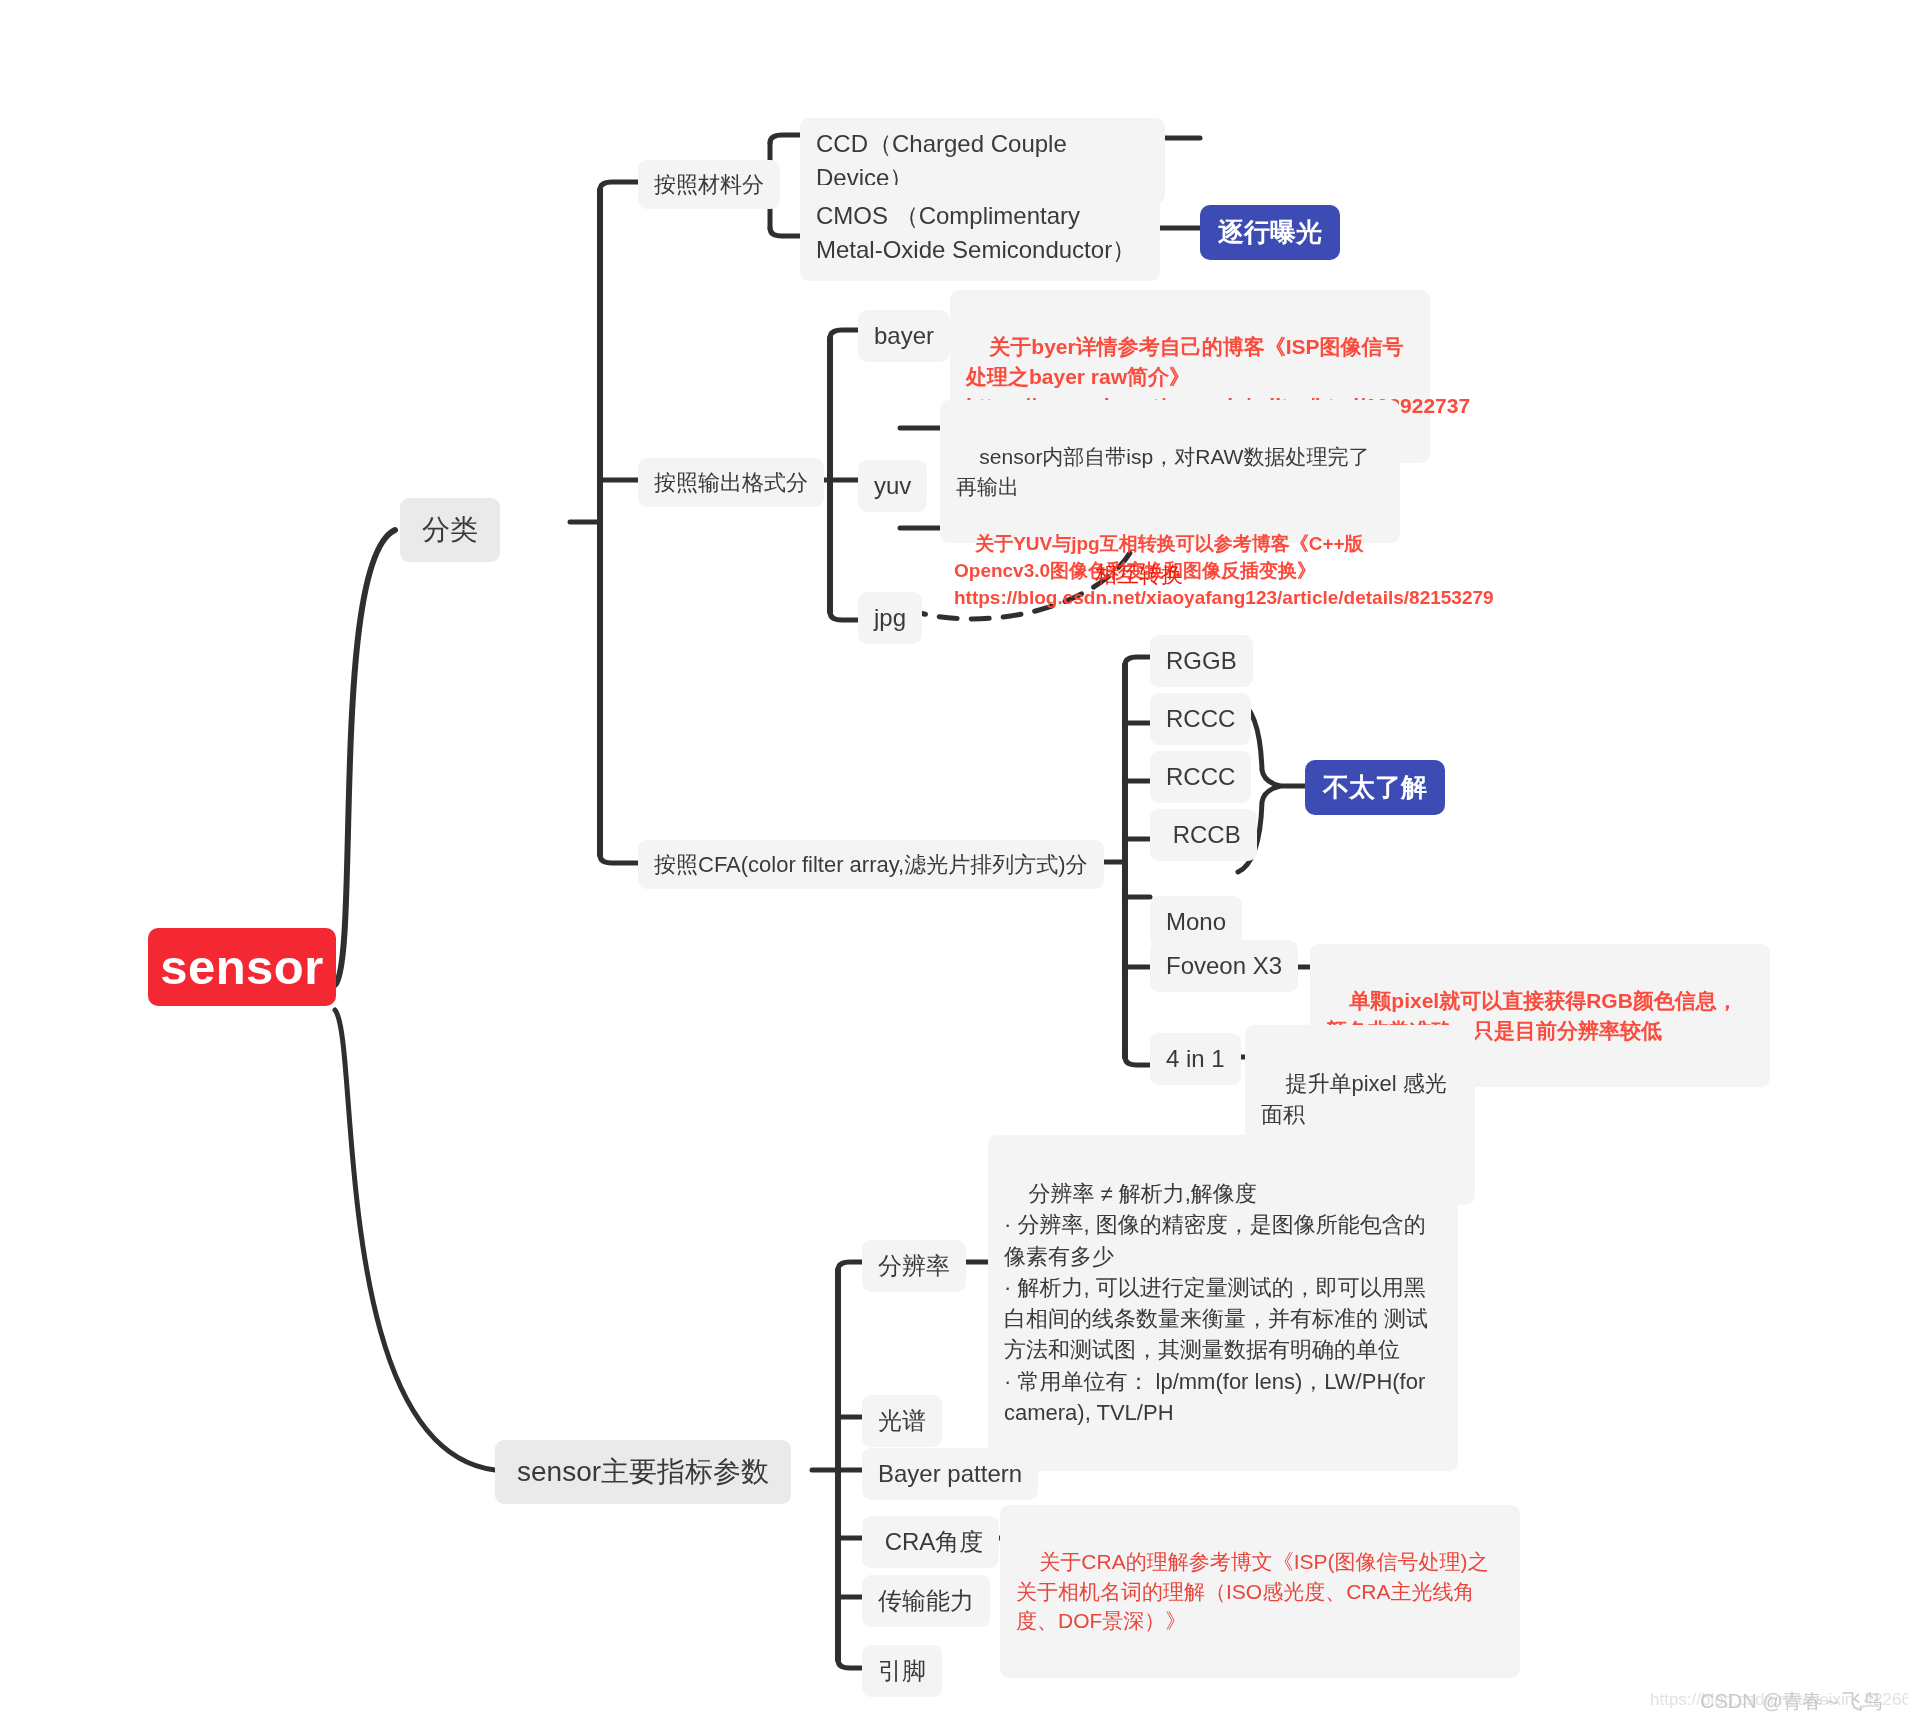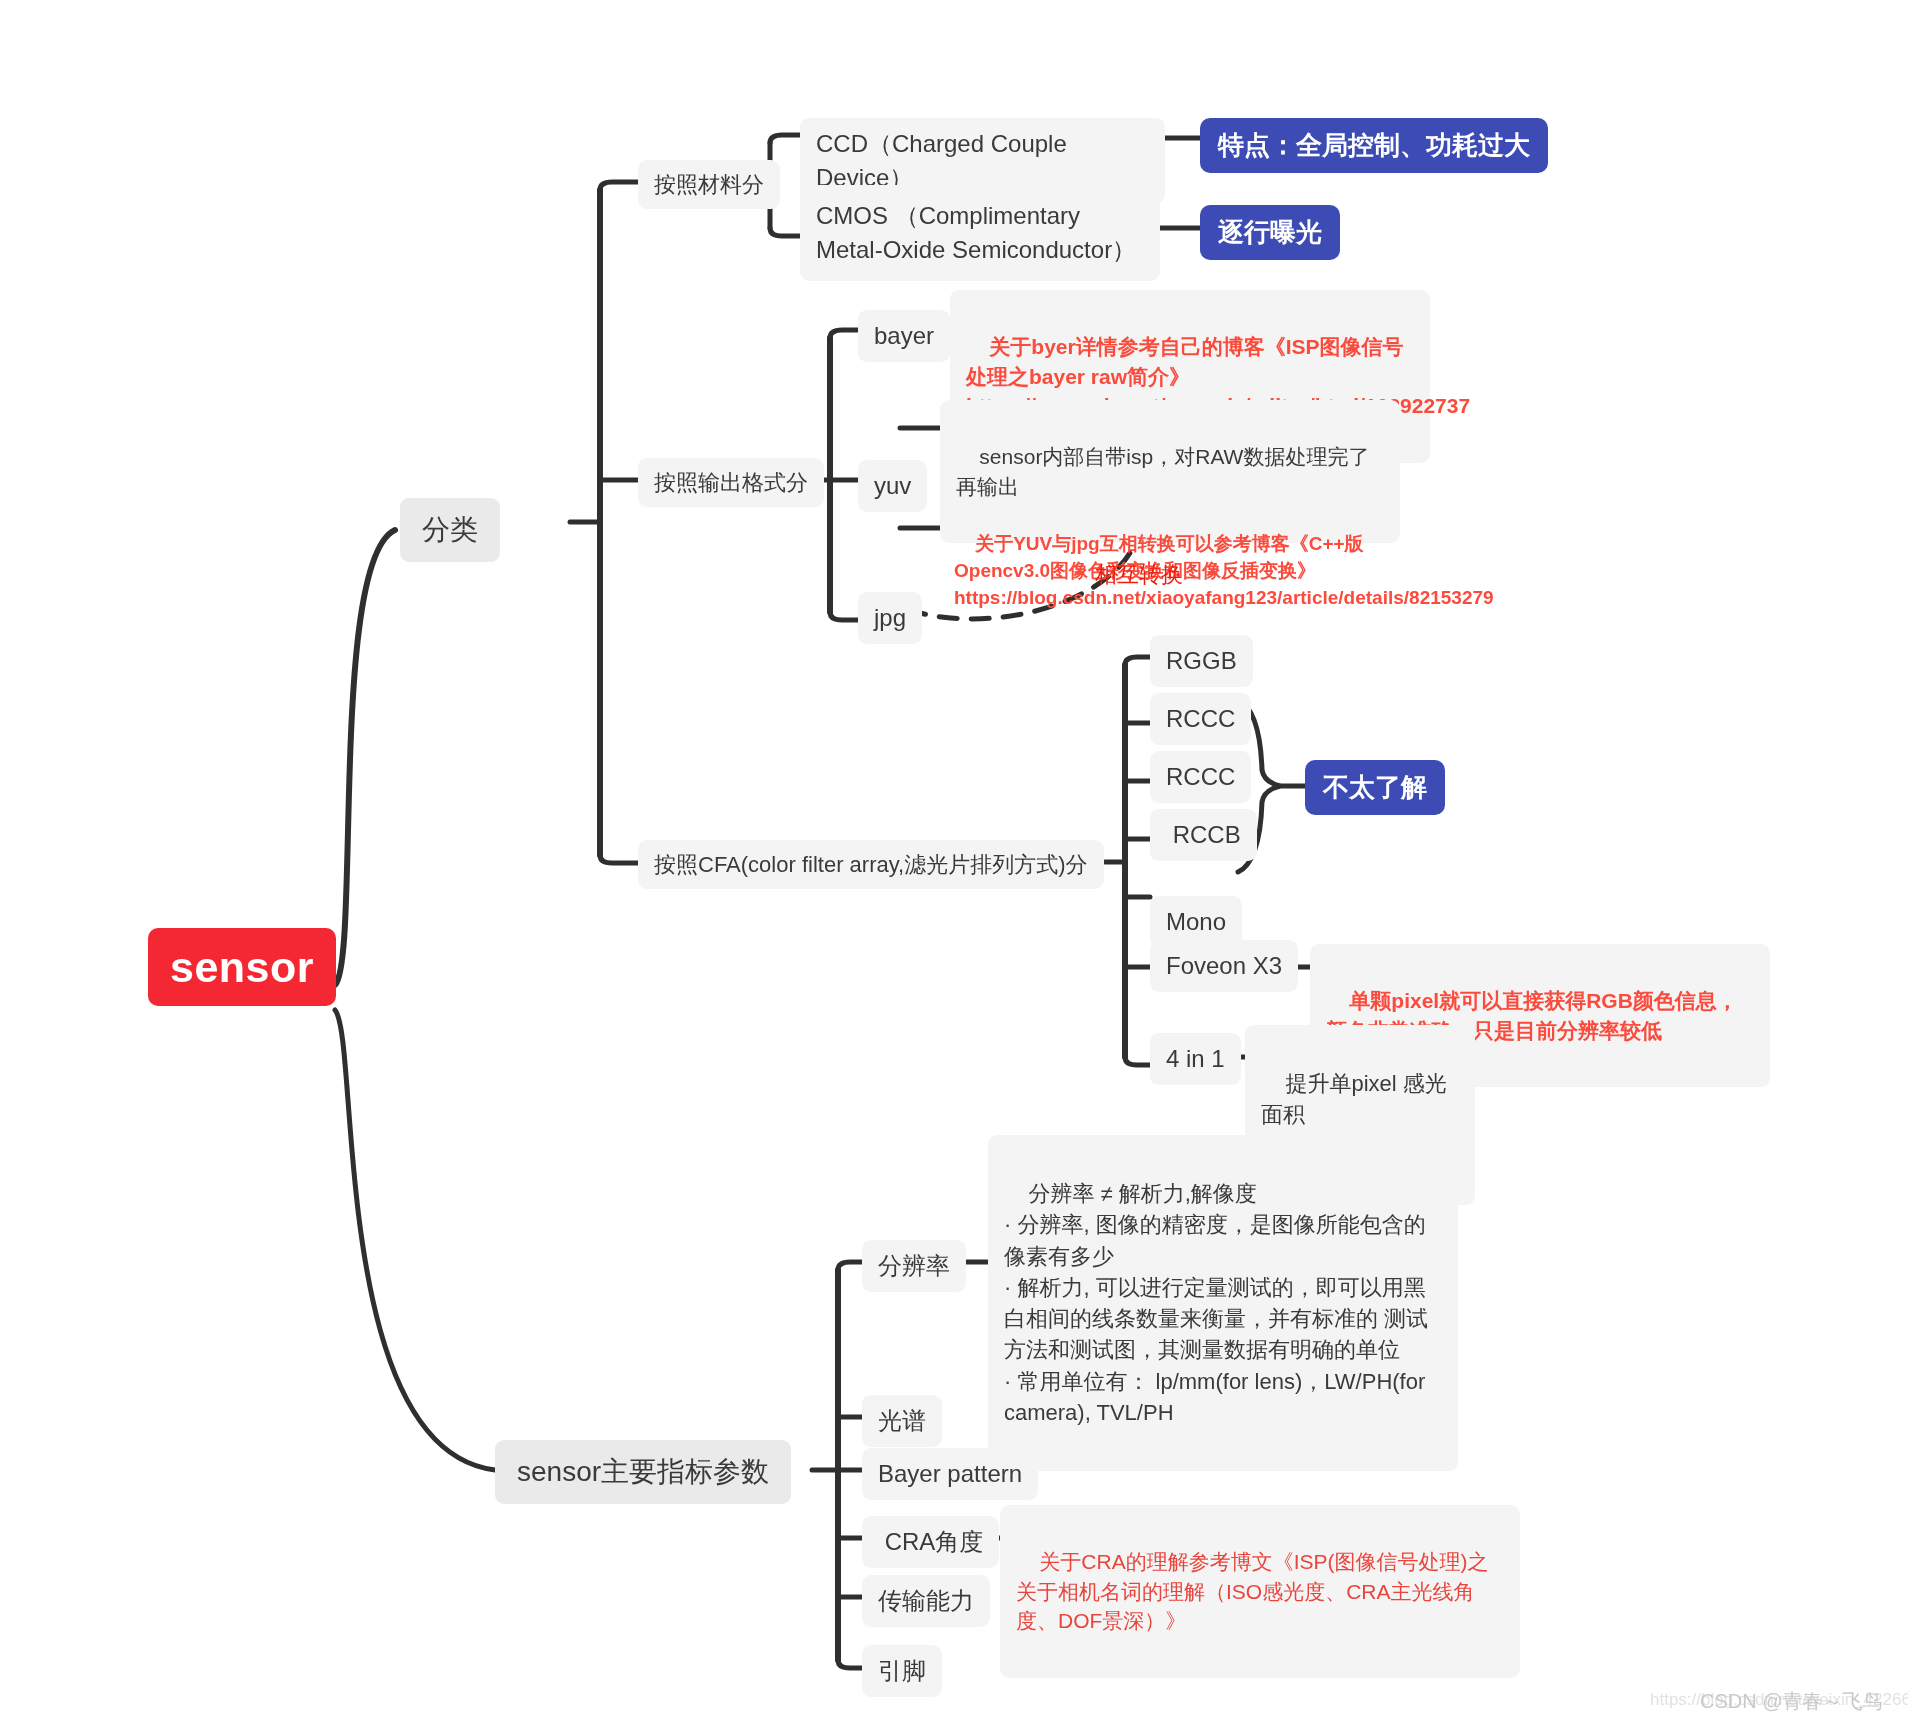--- a/index.html
+++ b/index.html
@@ -18,21 +18,21 @@
     border-radius: 9px;
     color: #3a3a3a;
     line-height: 1.42;
     white-space: pre-wrap;
   }
   .root {
     position: absolute;
     background: #f42833;
     color: #ffffff;
     border-radius: 10px;
-    font-size: 43px;
+    font-size: 49px;
     font-weight: bold;
     display: flex; align-items: center; justify-content: center;
     letter-spacing: 0.5px;
   }
   .l1 {
     background: #eaeaea;
     font-size: 28px;
     padding: 12px 22px;
     display: flex; align-items: center;
   }
@@ -169,23 +169,20 @@
   </div>
 
   <div class="node l3" style="left:800px; top:118px; width:365px;">
     <span>CCD（Charged Couple Device）</span>
   </div>
 
   <div class="node l3" style="left:800px; top:185px; width:360px; padding:14px 16px;">
     <span>CMOS （Complimentary Metal-Oxide Semiconductor）</span>
   </div>
 
-  <div class="badge" style="left:1200px; top:118px; font-size:26px;">
-    <span>特点：全局控制、功耗过大</span>
-  </div>
 
   <div class="badge" style="left:1200px; top:205px; font-size:26px;">
     <span>逐行曝光</span>
   </div>
 
   <div class="node l3" style="left:858px; top:310px;align-items:flex-end;">
     <span>bayer</span>
   </div>
 
   <div class="node note note-red" style="left:950px; top:290px; width:480px;">

